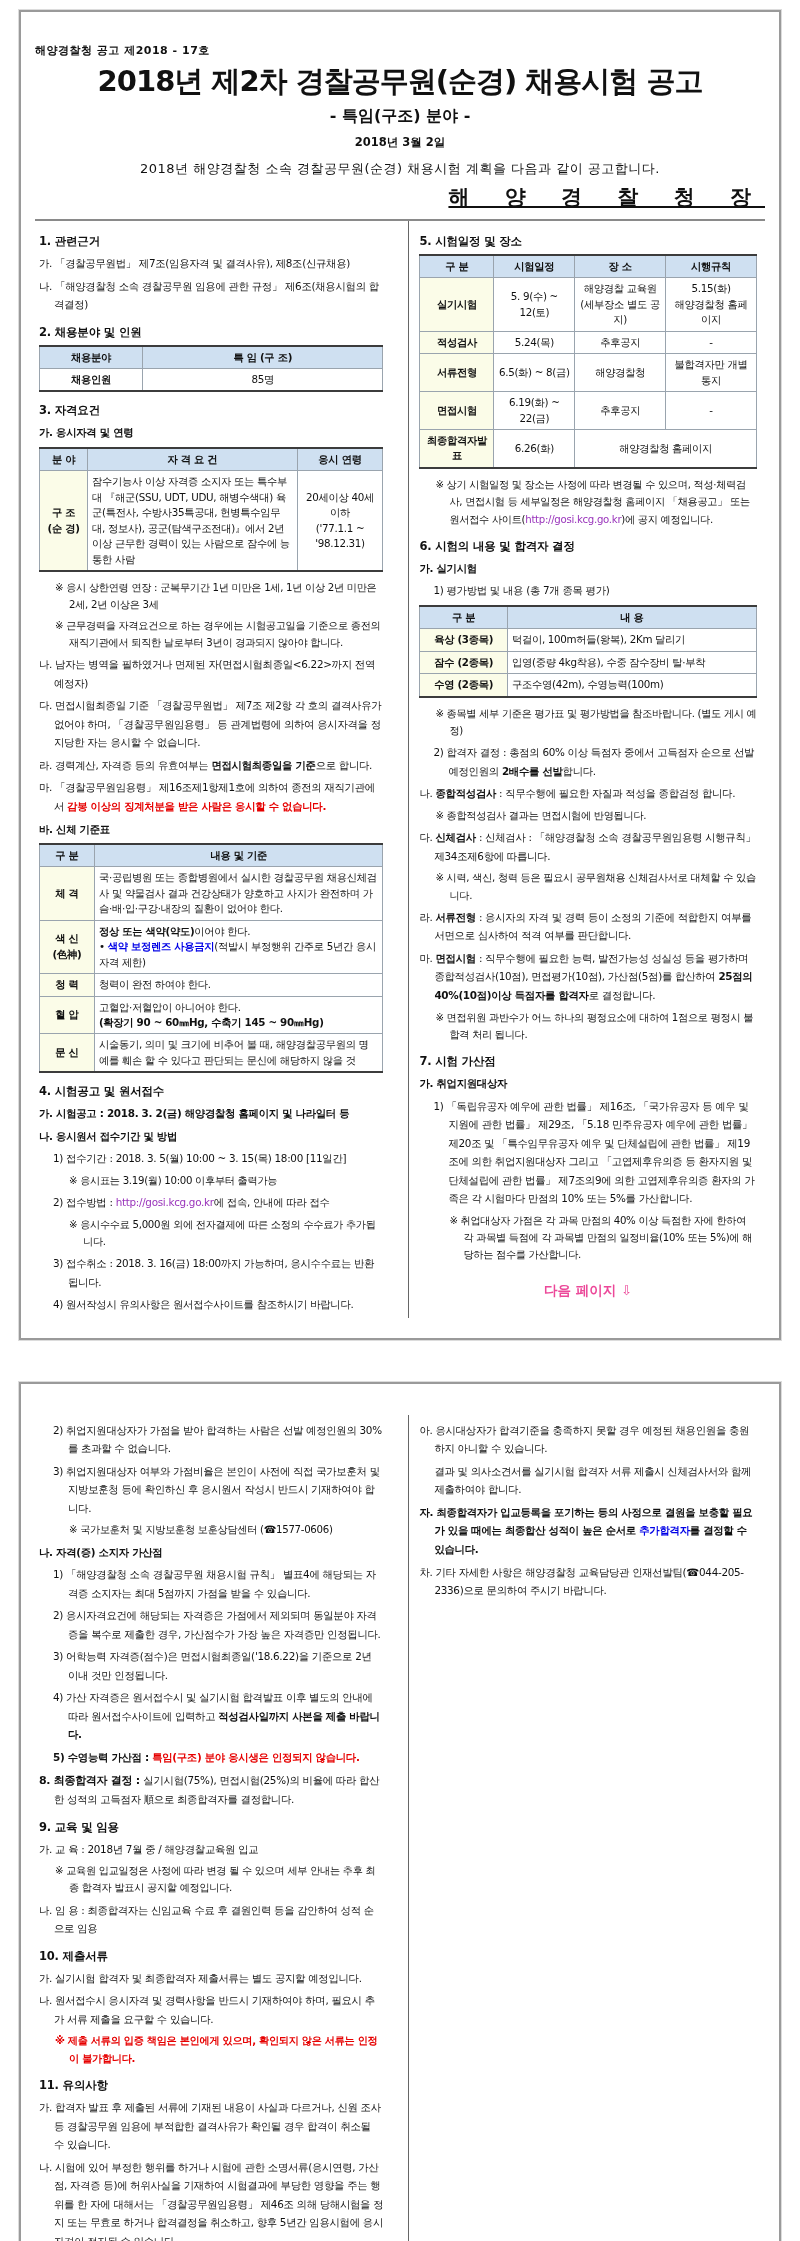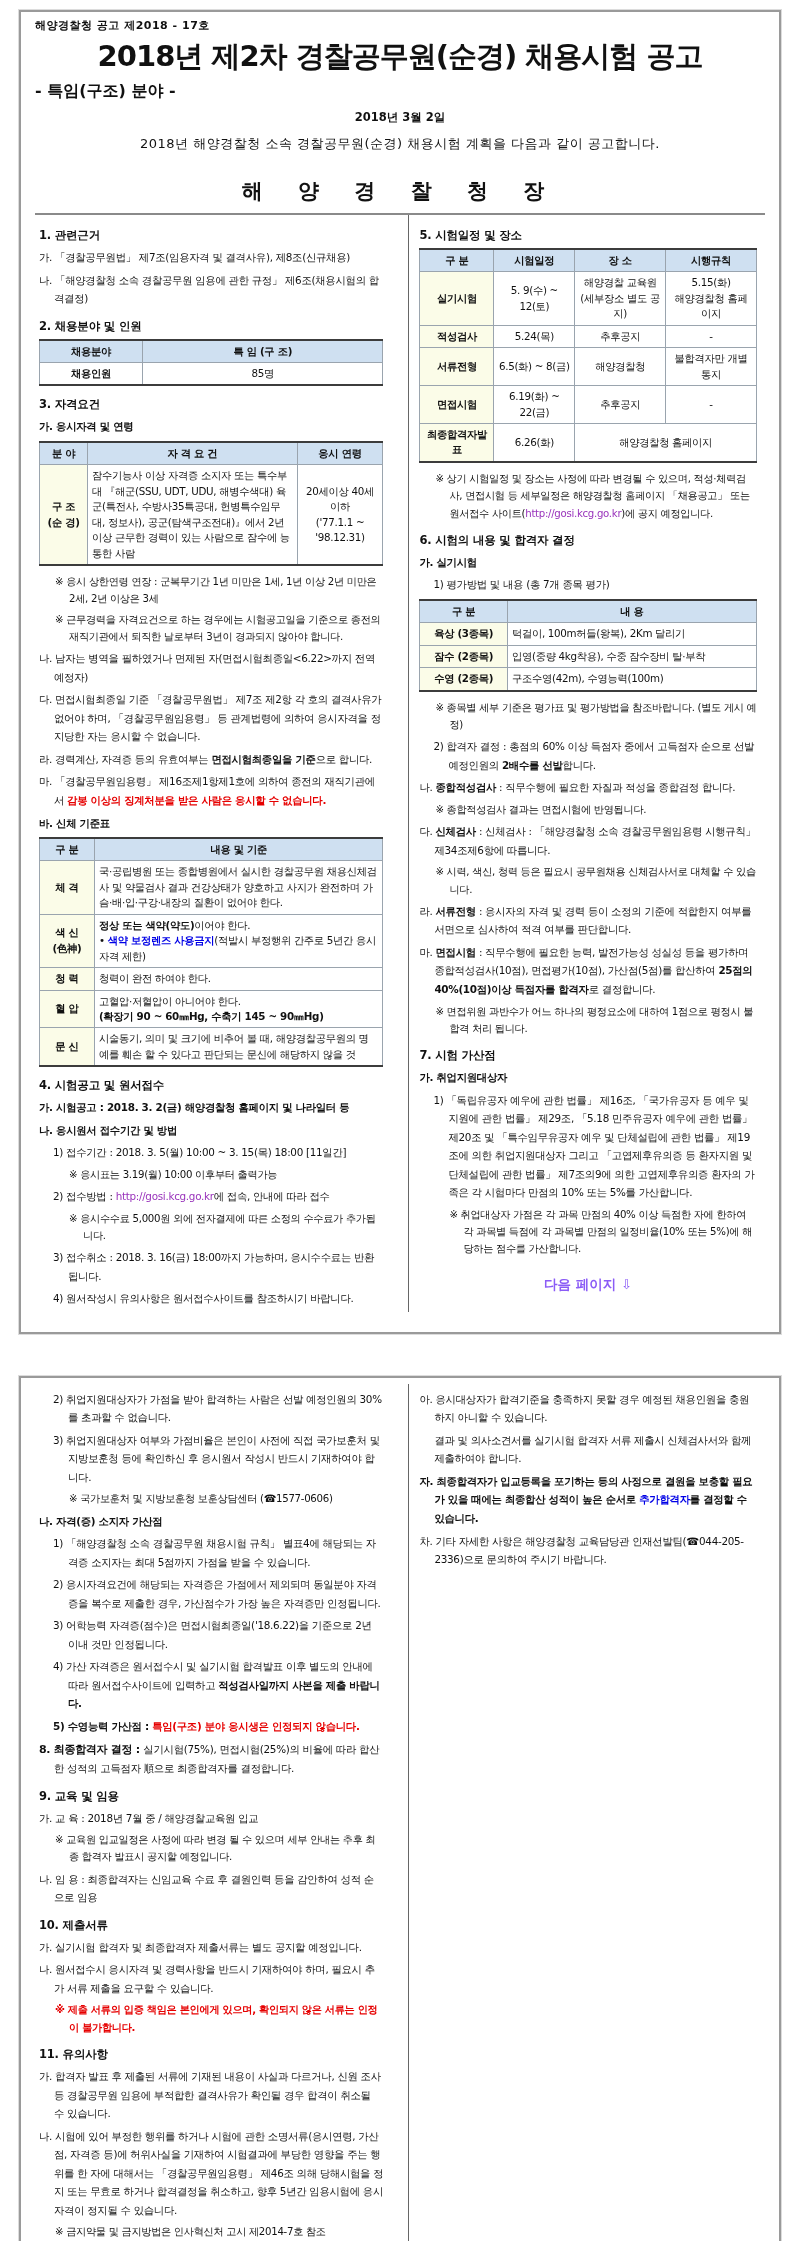--- a/index.html
+++ b/index.html
@@ -1,42 +1,42 @@
 <!DOCTYPE html>
 <html><head>
 <meta charset="utf-8">
 <style>
   html,body{margin:0;padding:0;background:#ffffff;}
   body{font-family:"DejaVu Sans","Liberation Sans",sans-serif;color:#111;width:800px;}
   .page{width:762px;margin:10px auto 0;border:2px solid #9a9a9a;outline:1px solid #dcdcdc;background:#fff;
-        padding:6px 14px 20px;box-sizing:border-box;}
+        padding:31px 14px 20px;box-sizing:border-box;}
   .page--two{margin-top:42px;}
   
   .notice-no{font-size:11px;font-weight:bold;letter-spacing:0.5px;}
   .doc-title{text-align:center;font-size:29px;font-weight:bold;letter-spacing:-1px;margin-top:4px;}
-  .doc-subtitle{text-align:left;font-size:16px;font-weight:bold;margin-top:4px;}
+  .doc-subtitle{text-align:center;font-size:16px;font-weight:bold;margin-top:4px;}
   .doc-date{text-align:center;font-size:11.5px;font-weight:bold;margin-top:8px;}
   .doc-intro{text-align:center;font-size:13px;margin-top:10px;letter-spacing:0.5px;}
-  .doc-signer{text-align:center;font-size:21px;font-weight:bold;letter-spacing:14px;margin-top:24px;}
+  .doc-signer{text-align:right;font-size:21px;font-weight:bold;letter-spacing:14px;margin-top:5px;text-decoration:underline;}
   .head-rule{border:0;border-top:2px solid #8a8a8a;margin:8px 0 0;}
   
   .cols{display:flex;align-items:stretch;}
   .col{width:50%;box-sizing:border-box;padding:2px 8px 0 4px;}
   .col--right{border-left:1px solid #666;padding-left:10px;margin-left:17px;}
   
   .sec-h{font-weight:bold;font-size:11.5px;margin:11px 0 5px;letter-spacing:-0.2px;}
   .item{font-size:10.4px;line-height:1.78;margin:4px 0;padding-left:15px;text-indent:-15px;letter-spacing:-0.3px;}
   .item--lv2{margin-left:14px;}
   .note{font-size:10.2px;line-height:1.7;margin:3px 0 3px 16px;padding-left:14px;text-indent:-14px;letter-spacing:-0.3px;}
   .note--lv2{margin-left:30px;}
   .b{font-weight:bold;}
   .red{color:#e60000;font-weight:bold;}
   .blue{color:#0000e6;font-weight:bold;}
   .lnk{color:#9933bb;text-align:right;}
-  .next-page{text-align:center;font-size:13.5px;font-weight:bold;color:#8b5cf6;margin-top:18px;}
+  .next-page{text-align:center;font-size:13.5px;font-weight:bold;color:#ec4899;margin-top:18px;}
   .next-page .arrow{font-weight:normal;}
   
   table.tbl{width:100%;border-collapse:collapse;margin:5px 0 7px;
             border-top:2px solid #3c3c3c;border-bottom:2px solid #3c3c3c;}
   table.tbl th,table.tbl td{border:1px solid #9aa4ae;font-size:10.3px;line-height:1.5;
             padding:3px 4px;letter-spacing:-0.3px;}
   table.tbl th{background:#cfe0f1;font-weight:bold;text-align:center;}
   table.tbl td.key{background:#fbfce8;font-weight:bold;text-align:center;white-space:pre-line;}
   table.tbl td.val{text-align:left;}
   table.tbl td.center{text-align:center;}

